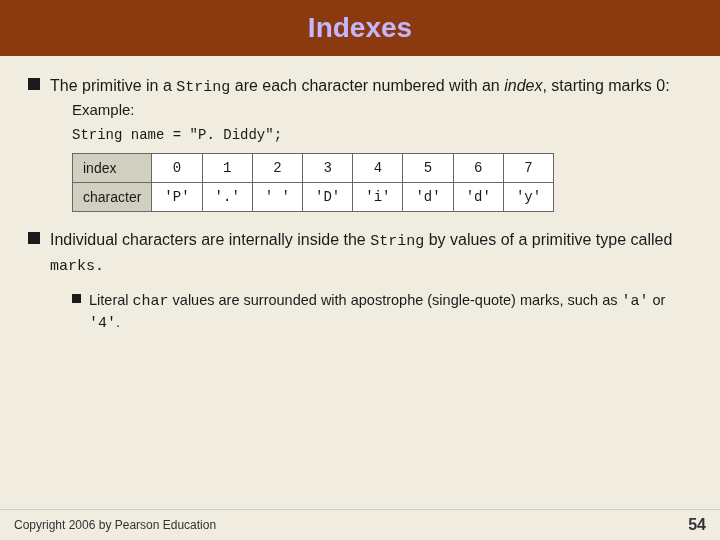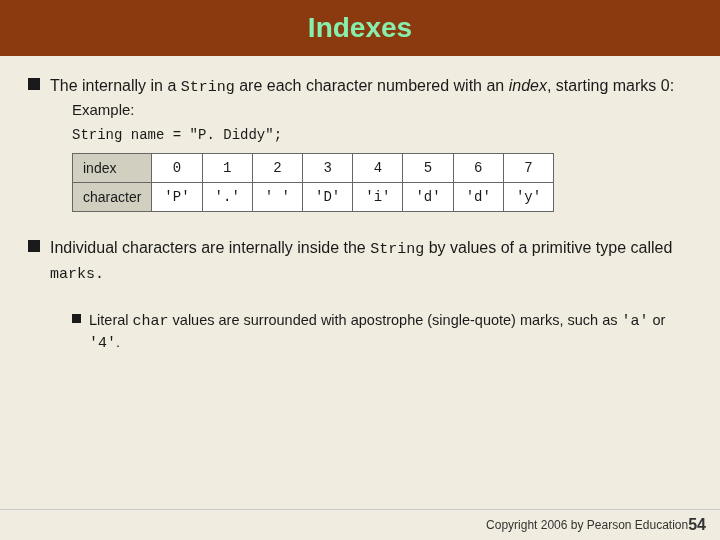--- a/index.html
+++ b/index.html
@@ -10,21 +10,21 @@
       background: #f0ede0;
       font-family: Arial, sans-serif;
       font-size: 15px;
       color: #1a1a1a;
       overflow: hidden;
       position: relative;
     }
 
     .header {
       background: #8B3A10;
-      color: #86efac;
+      color: #c4b5fd;
       text-align: center;
       padding: 12px 0;
       font-size: 28px;
       font-weight: bold;
     }
 
     .content {
       padding: 18px 28px 10px 28px;
     }
 
@@ -58,21 +58,21 @@
     }
 
     .main-text code, .inline-code {
       font-family: 'Courier New', monospace;
       font-size: 15px;
       text-align: right;
     }
 
     .sub-content {
       margin-left: 22px;
-      margin-bottom: 12px;
+      margin-bottom: 4px;
     }
 
     .sub-label {
       font-size: 15px;
       margin-bottom: 4px;
     }
 
     .code-line {
       font-family: 'Courier New', monospace;
       font-size: 14px;
@@ -106,41 +106,41 @@
       text-align: left;
       padding: 4px 10px;
     }
 
     .second-bullet {
       margin-top: 10px;
     }
 
     .sub-bullets {
       margin-left: 22px;
-      margin-top: 24px;
+      margin-top: 12px;
     }
 
     .sub-bullet-item {
       display: flex;
       align-items: flex-start;
       margin-bottom: 7px;
     }
 
     .sub-text {
       font-size: 14.5px;
       line-height: 1.4;
     }
 
     .footer {
       position: absolute;
       bottom: 0;
       left: 0;
       right: 0;
       display: flex;
-      justify-content: flex-end;
+      justify-content: space-between;
       align-items: center;
       padding: 6px 14px;
       font-size: 12px;
       color: #333;
       border-top: 1px solid #ccc;
       background: #f0ede0;
     }
 
     .page-number {
       font-size: 16px;
@@ -152,21 +152,21 @@
 
 <div class="header">
   <span>Indexes</span>
 </div>
 
 <div class="content">
 
   <div class="bullet-item">
     <div class="bullet-square"></div>
     <div class="main-text">
-      <span>The internally in a </span><span class="inline-code">String</span><span> are each character numbered with an </span><em>index</em><span>, starting marks 0:</span>
+      <span>The primitive in a </span><span class="inline-code">String</span><span> are each character numbered with an </span><em>index</em><span>, starting marks 0:</span>
 
       
       <div class="sub-content">
         <div class="sub-label">
           <span>Example:</span>
         </div>
         <div class="code-line">String name = "P. Diddy";</div>
 
         <div class="table-wrapper">
           <table class="index-table">

